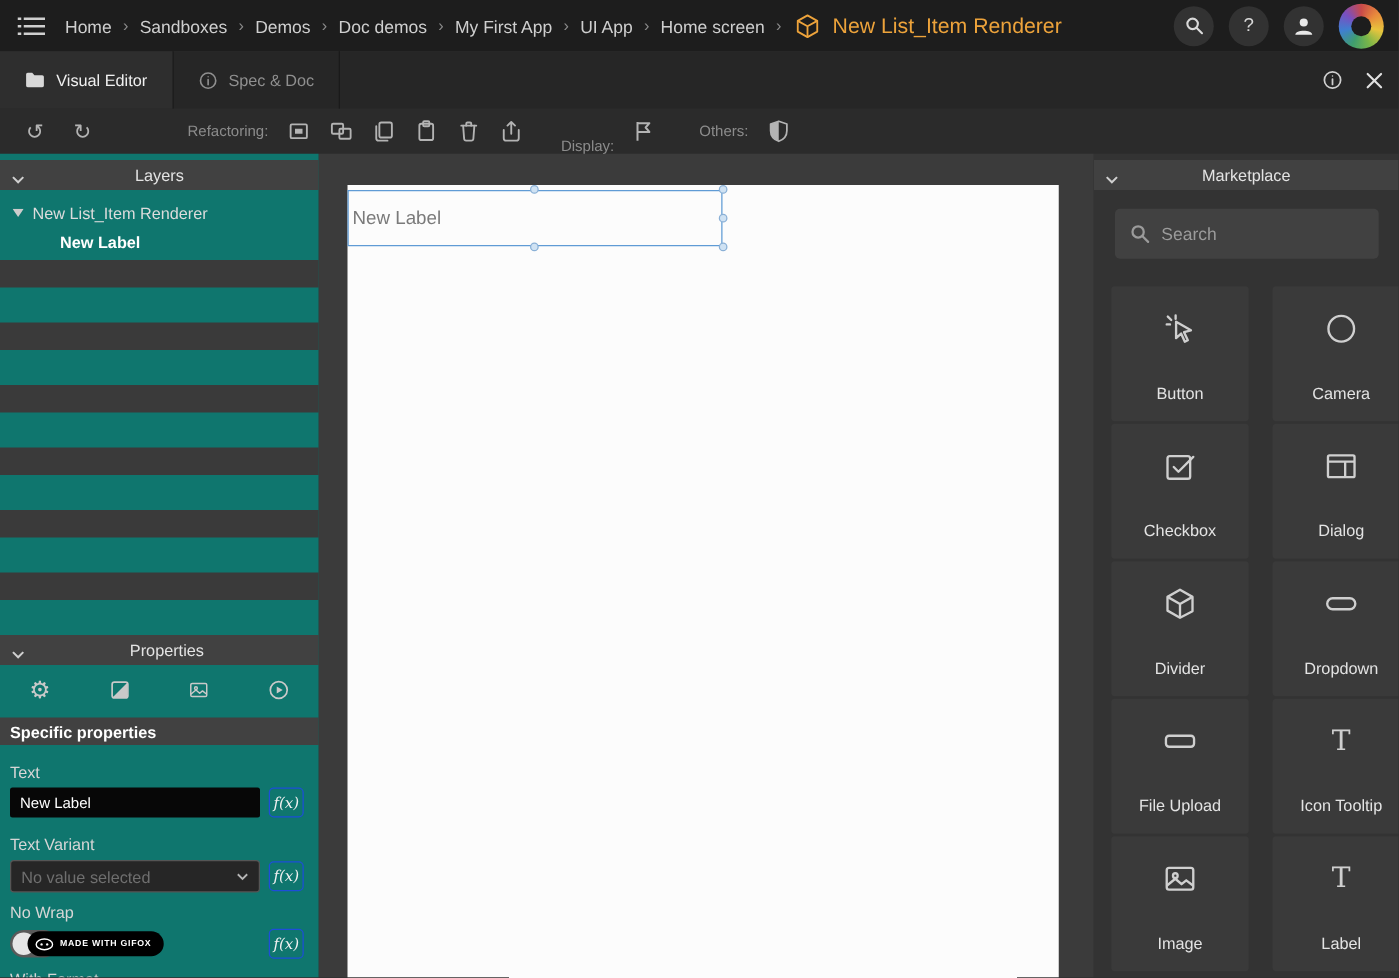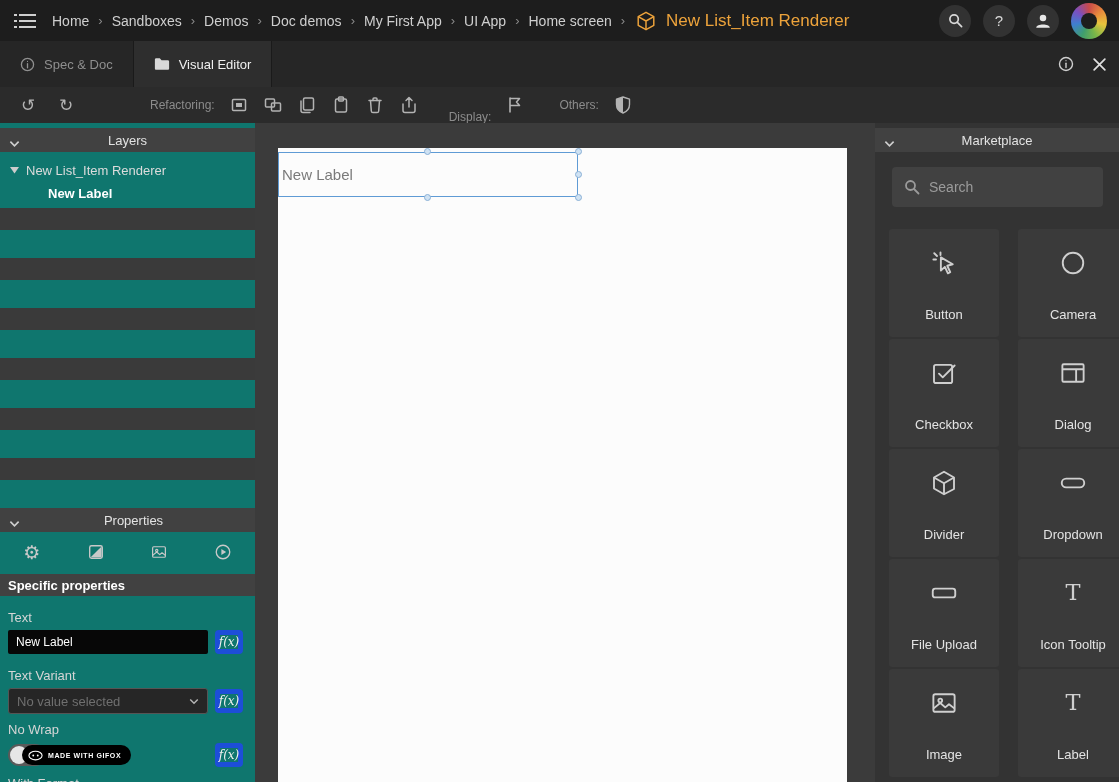--- a/index.html
+++ b/index.html
@@ -64,21 +64,21 @@
   .prop-tab { cursor:pointer; display:flex; align-items:center; justify-content:center; width:30px; height:26px; }
   .gear-glyph { font-size:19px; }
   .section-bar { margin-top:8px; height:22px; background:#414141; display:flex; align-items:center;
     padding-left:8px; color:#fff; font-size:13px; font-weight:bold; }
   .field-label { margin:14px 0 0 8px; color:#d6d6d6; font-size:13px; height:16px; }
   .field-label.tight { margin-top:8px; }
   .field-row { margin-top:4px; display:flex; align-items:center; gap:7px; padding-left:8px; height:24px; }
   .field-row.tall { height:26px; }
   .text-input { width:200px; height:24px; background:#070707; border:none; border-radius:2px;
     color:#fff; font-size:12px; padding:0 8px; outline:none; }
-  .fx-btn { width:28px; height:24px; border:5px solid #1d4ed8; border-radius:4px; background:transparent;
+  .fx-btn { width:28px; height:24px; border:1px solid #1d4ed8; border-radius:4px; background:transparent;
     color:#f0f0f0; font-family:"DejaVu Serif", serif; font-style:italic; font-size:12px;
     display:flex; align-items:center; justify-content:center; cursor:pointer; flex:0 0 auto; }
   .select-box { width:200px; height:26px; background:#262626; border:1px solid #555; border-radius:3px;
     display:flex; align-items:center; justify-content:space-between; padding:0 8px; cursor:pointer; }
   .select-box .ph { color:#6f6f6f; font-size:13px; }
   .toggle-wrap { position:relative; width:200px; height:26px; }
   .toggle { position:absolute; left:0; top:2px; width:38px; height:22px; border-radius:11px;
     background:#5a5a5a; cursor:pointer; }
   .toggle-knob { position:absolute; left:2px; top:2px; width:18px; height:18px; border-radius:50%; background:#e6e6e6; }
   .gifox { position:absolute; left:14px; top:3px; height:20px; border-radius:10px; background:#000;
@@ -164,37 +164,37 @@
               <circle cx="10" cy="6.6" r="3.6"></circle>
               <path d="M2.5 17.5c0-4.7 15-4.7 15 0z"></path>
             </svg>
         </span>
       </div>
       <div class="logo-wheel"></div>
     </div>
   </header>
 
   <div class="tabbar">
+    <div class="tab active">
+      <span style="display:flex;">
+        <svg width="16" height="14" viewBox="0 0 18 15" fill="#d8d8d8">
+            <path d="M1 2.5C1 1.7 1.6 1 2.5 1h4l2 2.2h7c.9 0 1.5.7 1.5 1.5v7.8c0 .8-.6 1.5-1.5 1.5h-13C1.6 14 1 13.3 1 12.5z"></path>
+          </svg>
+      </span>
+      <span>Visual Editor</span>
+    </div>
     <div class="tab">
       <span style="display:flex;">
         <svg width="15" height="15" viewBox="0 0 16 16" fill="none" stroke="currentColor" stroke-width="1.4">
             <circle cx="8" cy="8" r="6.5"></circle>
             <path d="M8 7.2v4.3" stroke-linecap="round"></path>
             <circle cx="8" cy="4.7" r=".6" fill="currentColor" stroke="none"></circle>
           </svg>
       </span>
       <span>Spec &amp; Doc</span>
-    </div>
-    <div class="tab active">
-      <span style="display:flex;">
-        <svg width="16" height="14" viewBox="0 0 18 15" fill="#d8d8d8">
-            <path d="M1 2.5C1 1.7 1.6 1 2.5 1h4l2 2.2h7c.9 0 1.5.7 1.5 1.5v7.8c0 .8-.6 1.5-1.5 1.5h-13C1.6 14 1 13.3 1 12.5z"></path>
-          </svg>
-      </span>
-      <span>Visual Editor</span>
     </div>
     <div class="tabbar-right">
       <span class="tb-icon">
         <svg width="16" height="16" viewBox="0 0 16 16" fill="none" stroke="#cfcfcf" stroke-width="1.4">
             <circle cx="8" cy="8" r="6.5"></circle>
             <path d="M8 7.2v4.3" stroke-linecap="round"></path>
             <circle cx="8" cy="4.7" r=".6" fill="#cfcfcf" stroke="none"></circle>
           </svg>
       </span>
       <span class="tb-icon">

